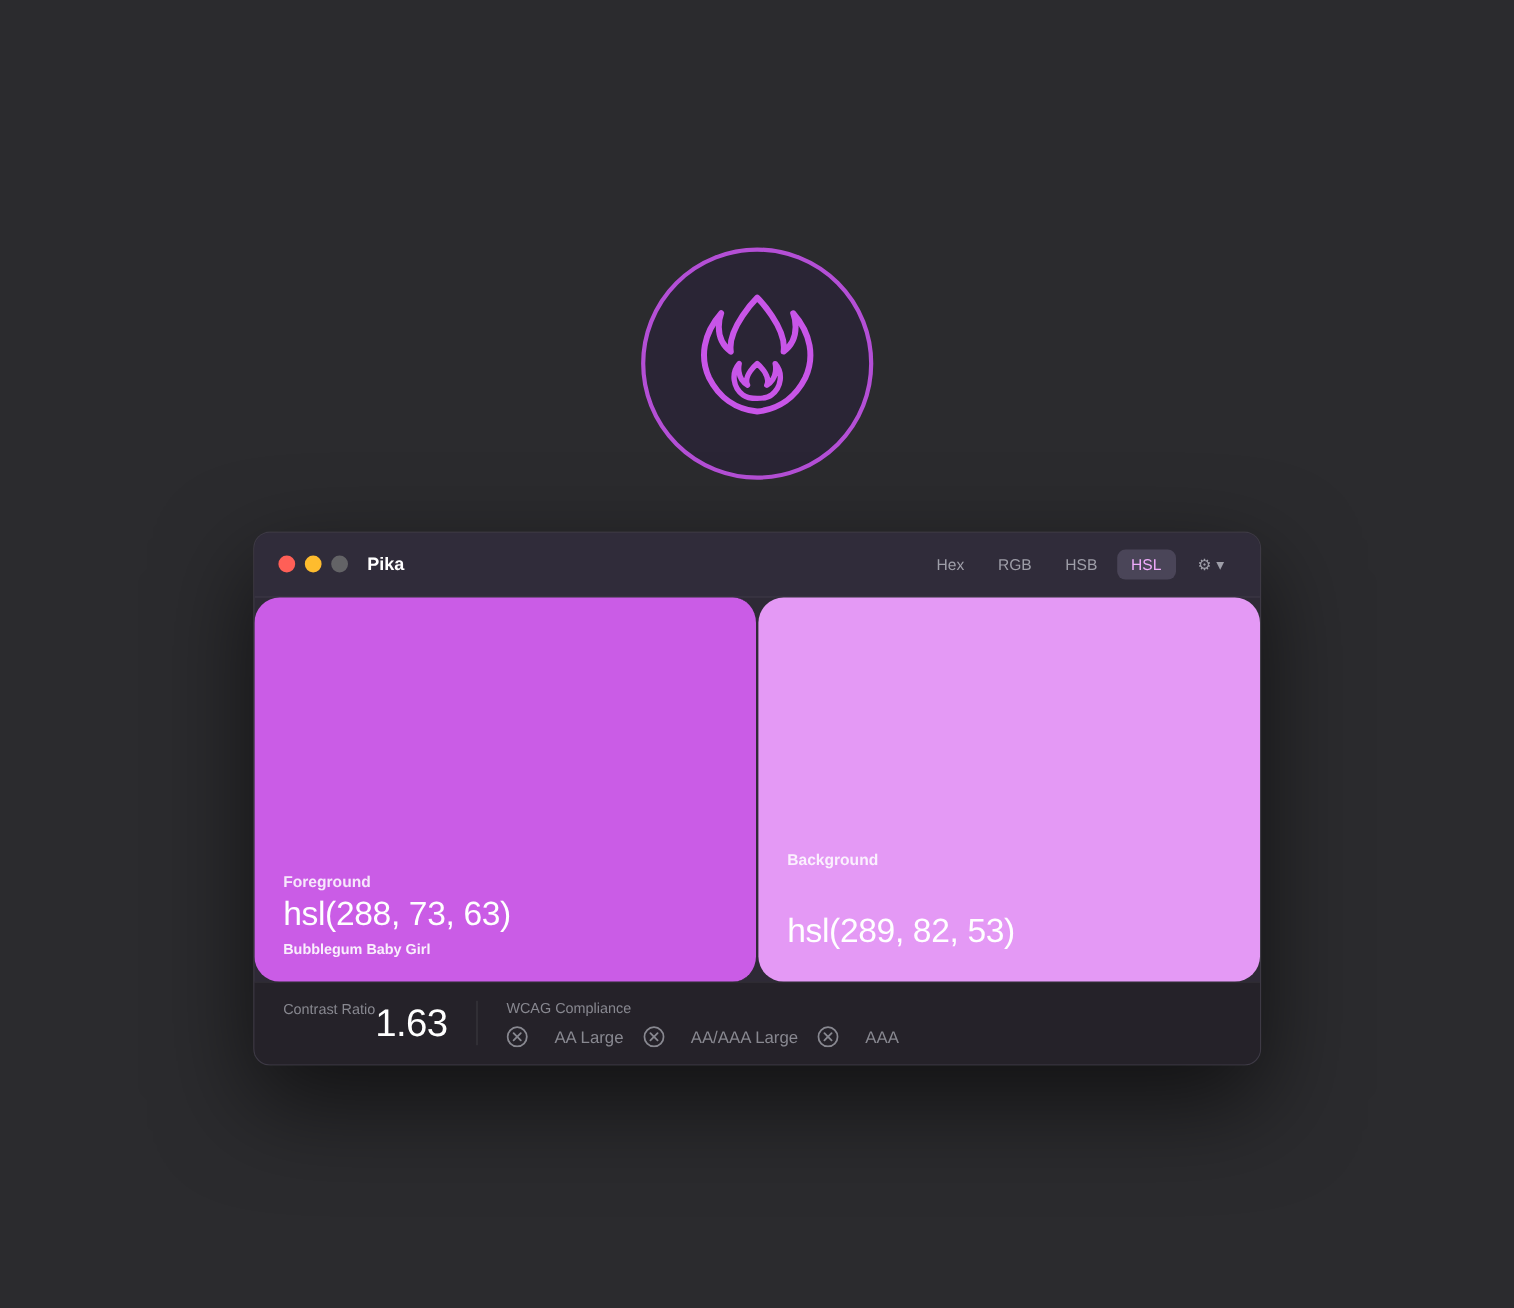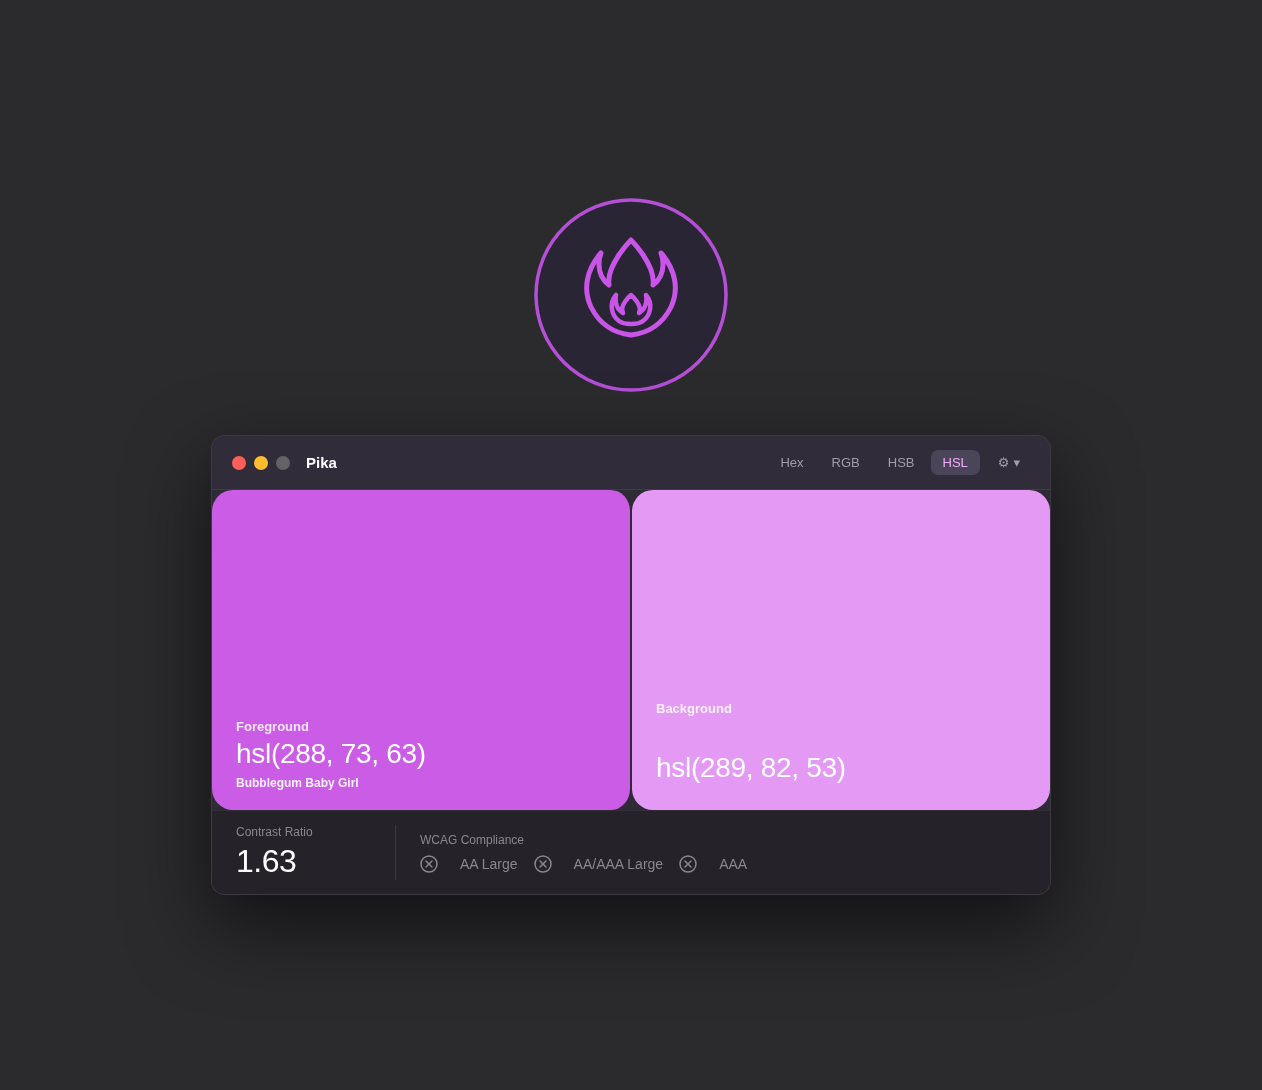--- a/index.html
+++ b/index.html
@@ -158,21 +158,21 @@
       background: #252229;
       padding: 14px 24px;
       display: flex;
       align-items: center;
       gap: 0;
       border-top: 1px solid rgba(255,255,255,0.06);
     }
 
     .contrast-section {
       display: flex;
-      flex-direction: column;
+      flex-direction: row;
       min-width: 160px;
       padding-right: 24px;
       border-right: 1px solid rgba(255,255,255,0.1);
     }
 
     .section-label {
       font-size: 12px;
       font-weight: 500;
       color: #888890;
       margin-bottom: 4px;

